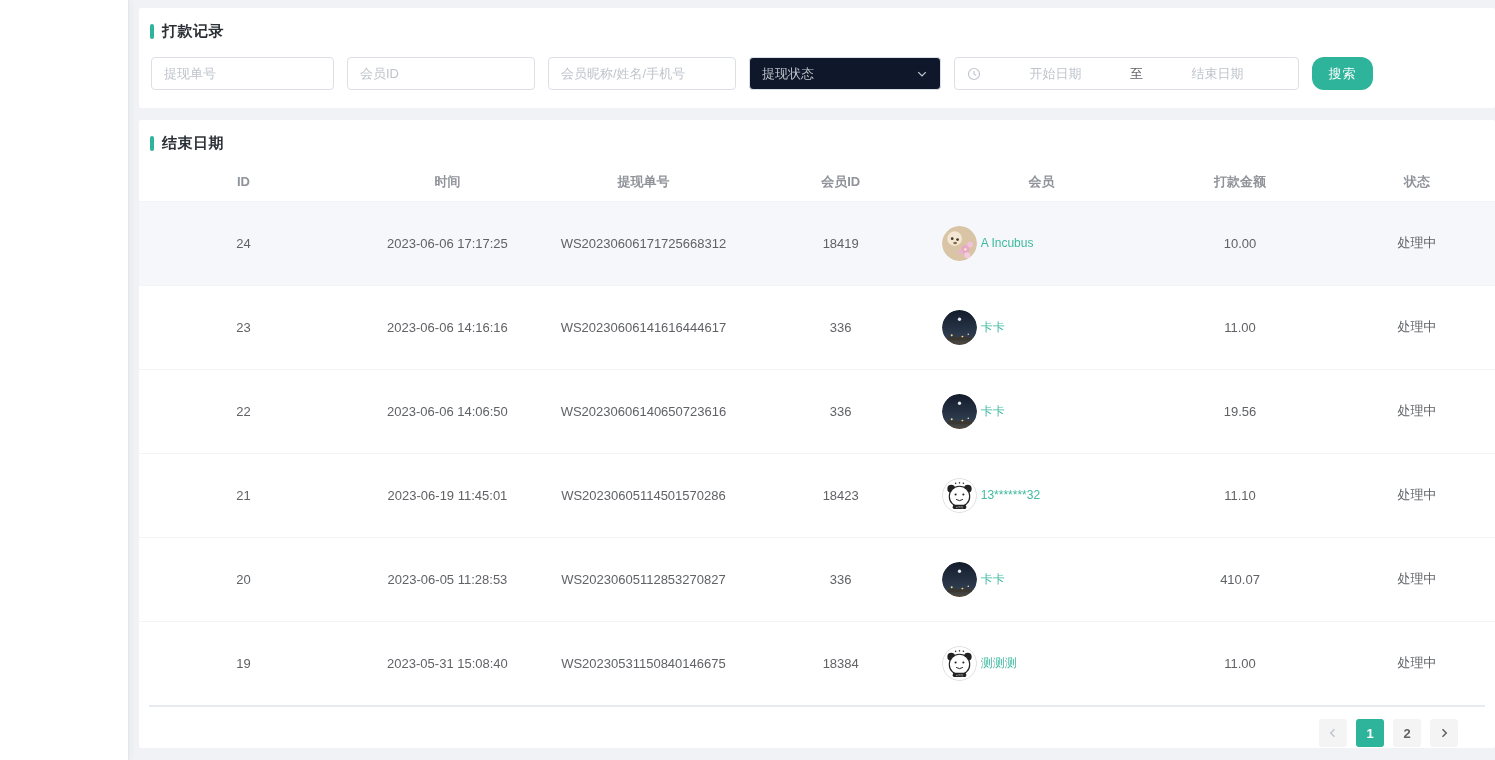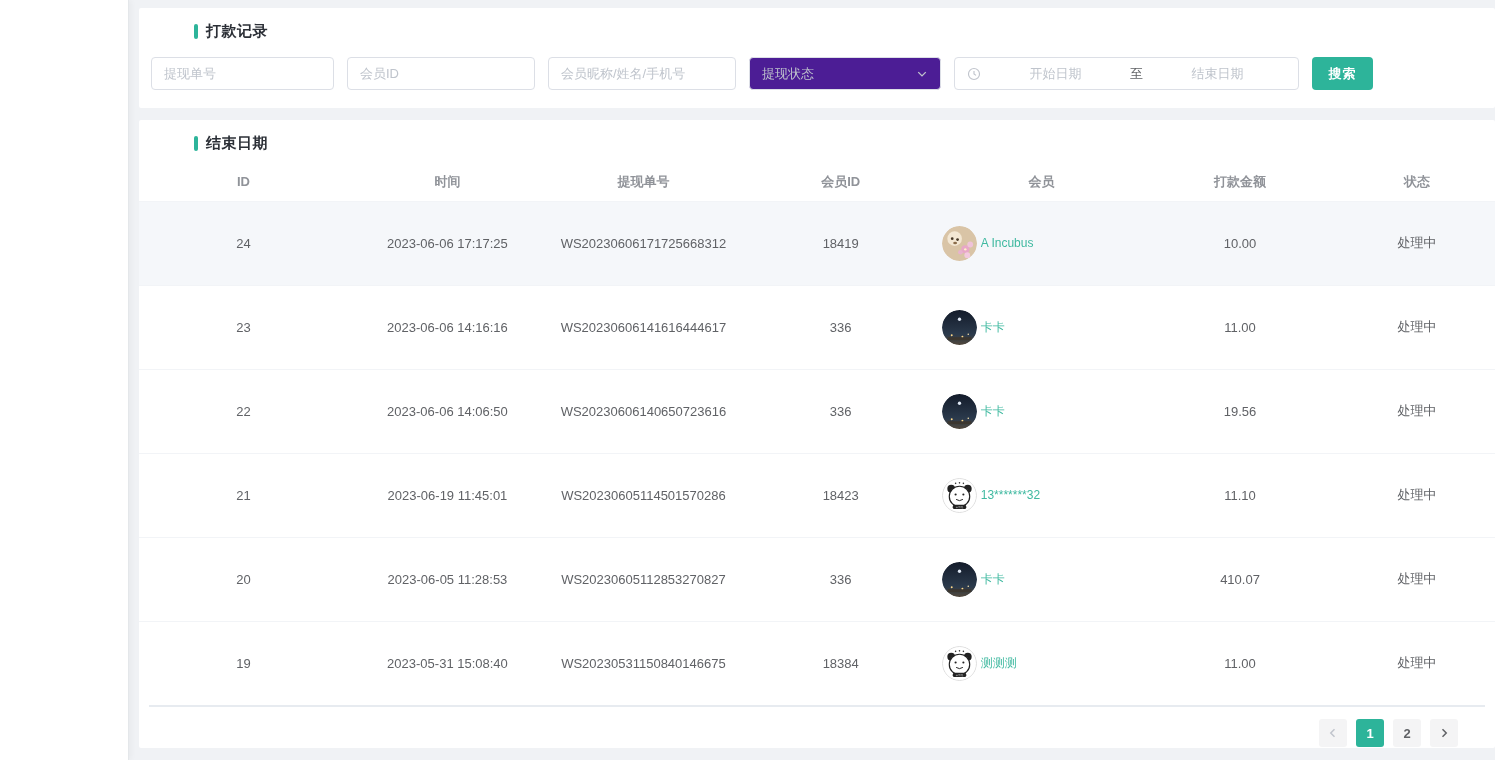--- a/index.html
+++ b/index.html
@@ -18,51 +18,51 @@
   .side-item .gear { width:14px; height:14px; flex:0 0 14px; color:#3a3f45; display:flex; }
   .side-item.active { color:#17233d; font-weight:bold; }
   .side-item.active .gear { color:#15213a; }
 
   
   .main { margin-left:130px; padding:8px 0 0 9px; height:760px; }
   .panel { background:#fff; border-radius:2px; }
   .panel-filter { padding:14px 16px 18px 11px; }
   .panel-records { margin-top:12px; padding:14px 0 0 0; min-height:628px; }
 
-  .sec-title { display:flex; align-items:center; gap:8px; padding-left:0;margin-left:44px; }
+  .sec-title { display:flex; align-items:center; gap:8px; padding-left:0; }
   .panel-records .sec-title { padding-left:11px; }
   .sec-bar { width:4px; height:15px; border-radius:2px; background:var(--accent); }
   .sec-text { font-size:15px; font-weight:bold; color:#2b2f36; letter-spacing:.5px; }
 
   
   .filter-row { display:flex; align-items:center; gap:13px; margin-top:16px; padding-left:1px; }
   .f-input {
     height:33px; border:1px solid #dcdfe6; border-radius:4px; padding:0 12px;
     font-size:13px; color:#606266; outline:none; font-family:inherit; background:#fff;
   }
   .f-input::placeholder { color:#bfc4cc; }
   .w1 { width:183px; } .w2 { width:188px; } .w3 { width:188px; }
   .f-select {
     width:192px; height:33px; border:1px solid #dcdfe6; border-radius:4px;
     display:flex; align-items:center; justify-content:space-between; padding:0 12px;
-    font-size:13px; color:#bfc4cc; cursor:pointer; background:#4c1d95;
+    font-size:13px; color:#bfc4cc; cursor:pointer; background:#0f172a;
   }
   .chev { width:12px; height:12px; color:#c0c4cc; display:flex; }
   .f-daterange {
     width:345px; height:33px; border:1px solid #dcdfe6; border-radius:4px; background:#fff;
     display:flex; align-items:center; padding:0 12px; gap:6px; font-size:13px; cursor:pointer;
   }
   .clock { width:14px; height:14px; color:#c0c4cc; flex:0 0 14px; display:flex; }
   .dr-part { flex:1; border:none; outline:none; font-size:13px; color:#606266;
     text-align:center; font-family:inherit; min-width:0; background:transparent; }
   .dr-part::placeholder { color:#bfc4cc; }
   .dr-sep { color:#606266; font-size:13px; }
   .btn-search {
-    width:61px; height:33px; border:none; border-radius:4px; background:var(--accent);
-    color:#fff; font-size:13px; cursor:pointer; font-family:inherit; letter-spacing:1px;font-weight:bold;
+    width:61px; height:33px; border:none; border-radius:12px; background:var(--accent);
+    color:#fff; font-size:13px; cursor:pointer; font-family:inherit; letter-spacing:1px;
   }
 
   
   table { width:100%; border-collapse:collapse; table-layout:fixed; margin-top:10px; }
   th { height:38px; font-size:13px; font-weight:bold; color:#909399; text-align:center; }
   td { height:84px; font-size:13px; color:#606266; text-align:center;
        border-top:1px solid #f2f4f7; word-break:break-all; }
   tr.first-row td { background:#f5f7fa; }
   .member { display:flex; flex-direction:row; align-items:center; gap:4px; }
   .avatar { width:35px; height:35px; border-radius:50%; overflow:hidden; display:block; }

